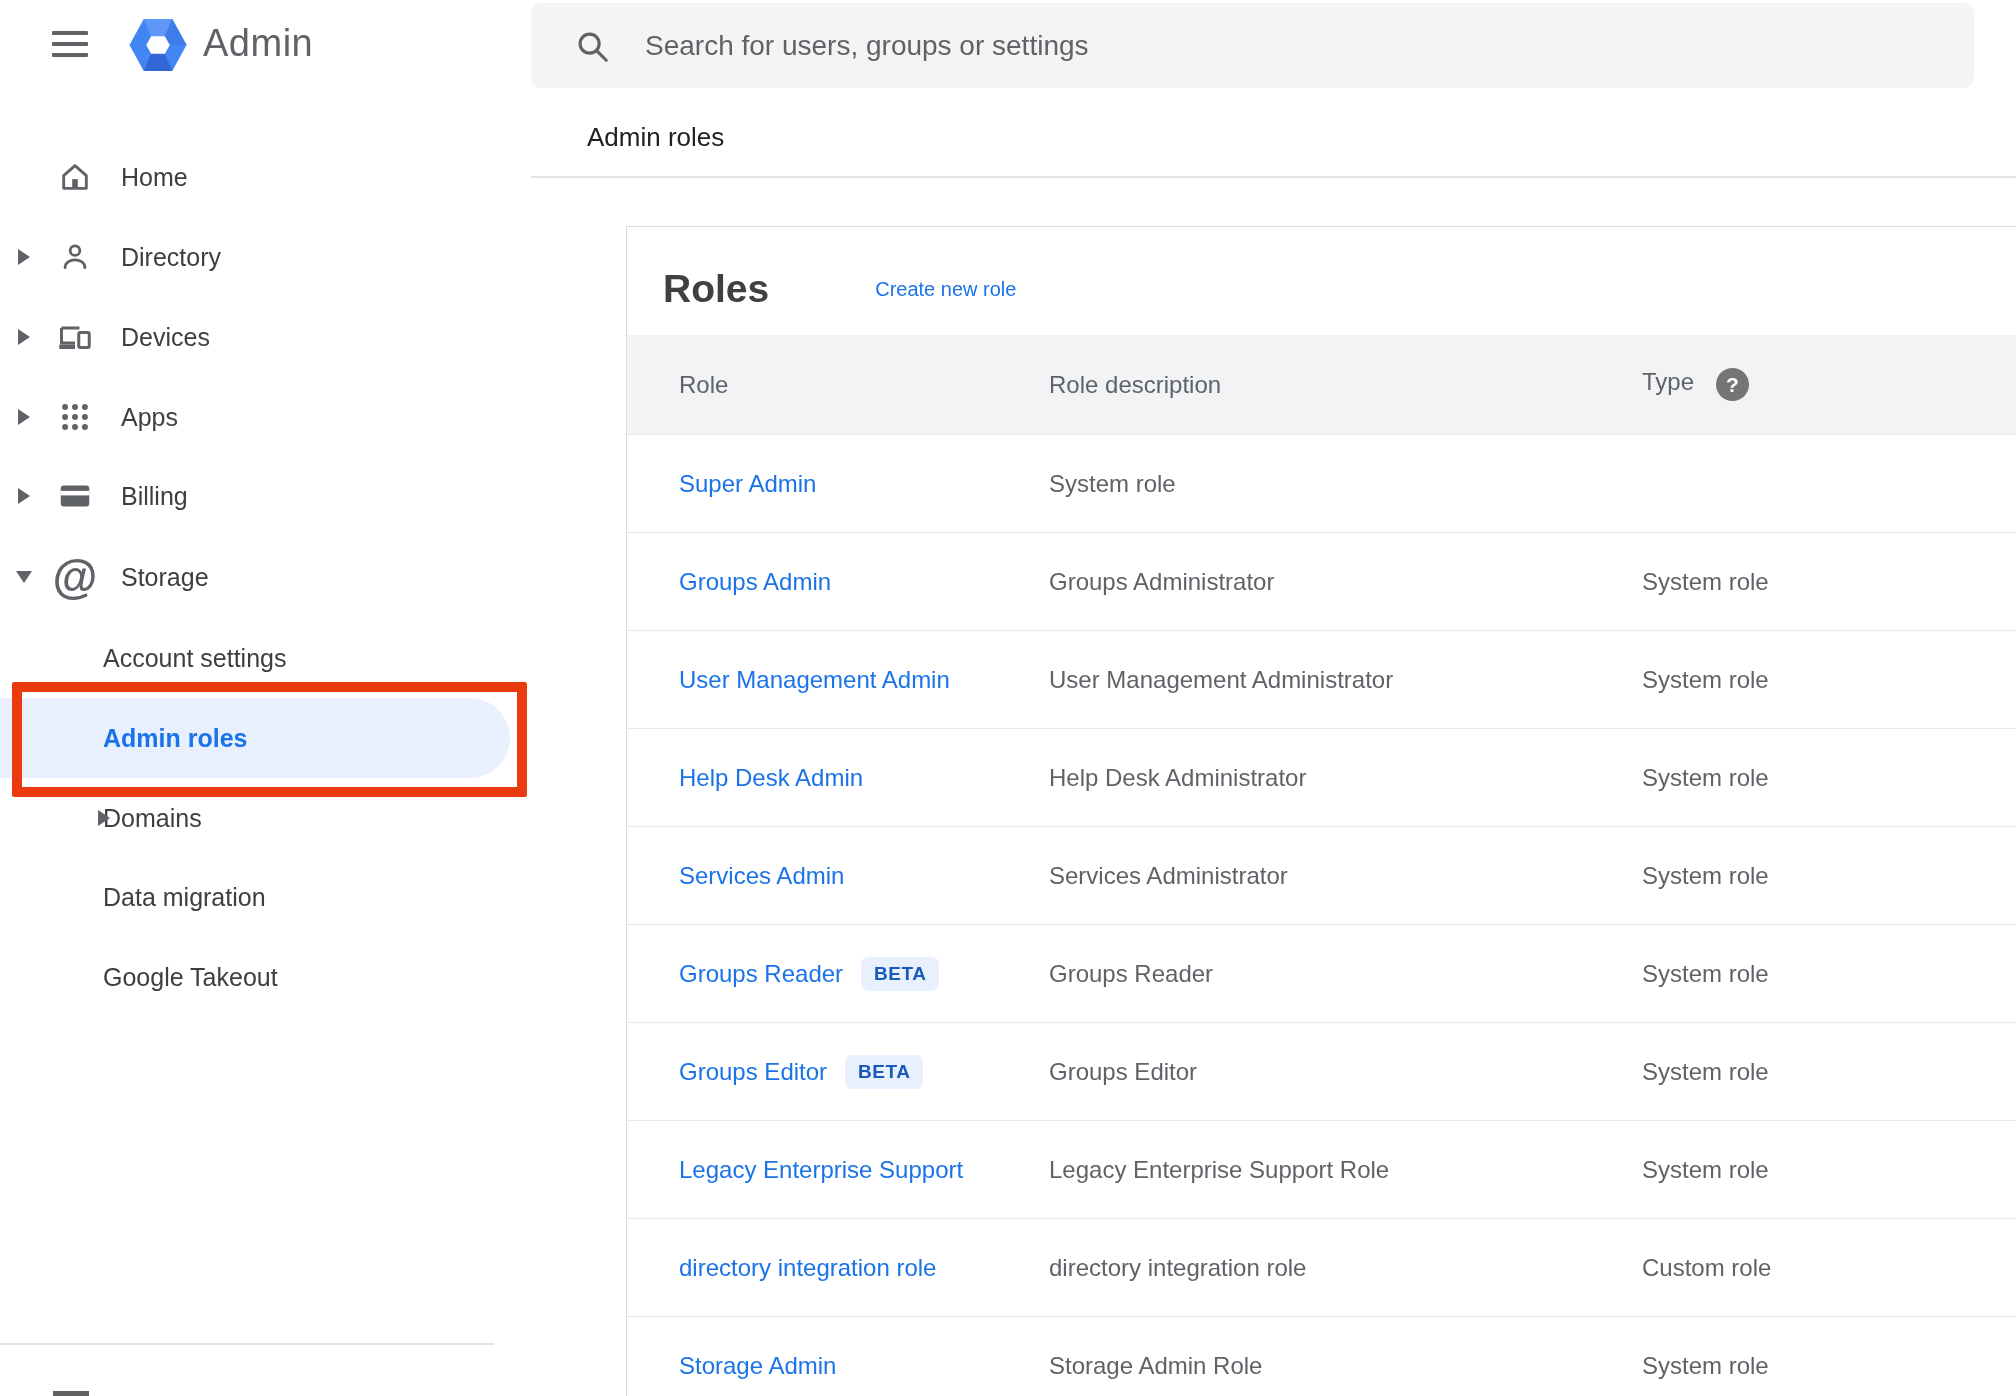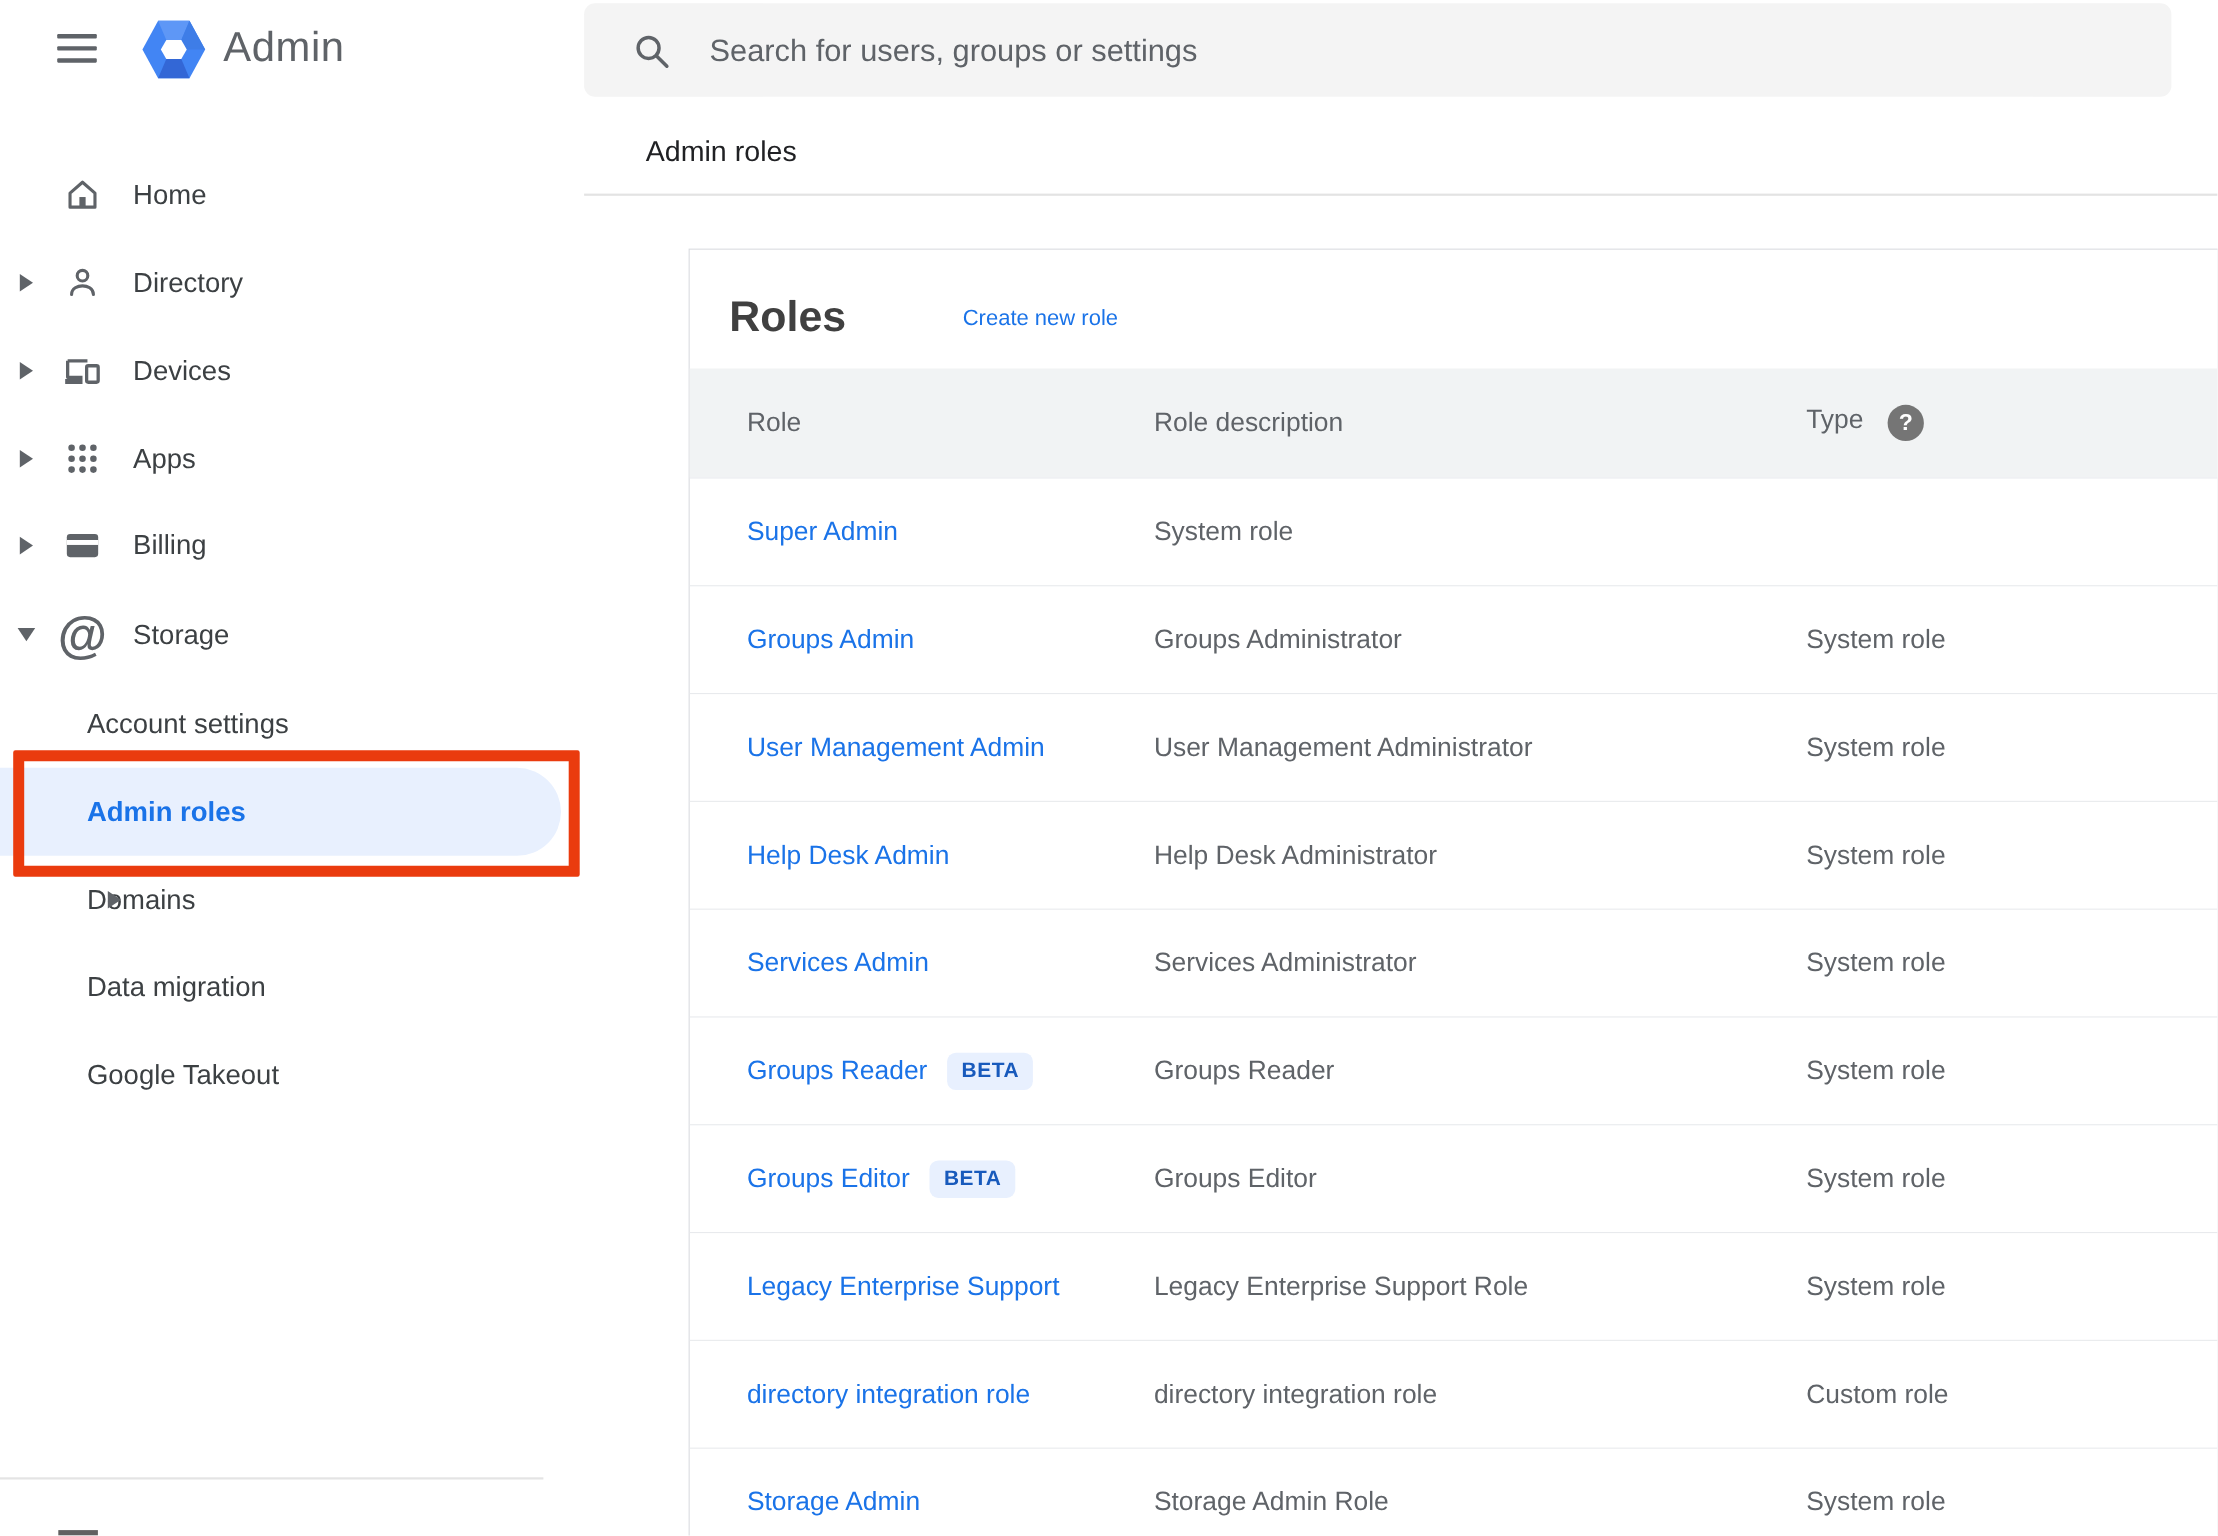--- a/index.html
+++ b/index.html
@@ -17,21 +17,21 @@
   
   .sidebar { position:absolute; left:0; top:0; width:531px; height:1396px; background:#fff; }
   .nav-item { position:absolute; left:0; width:531px; height:80px; display:flex; align-items:center; cursor:pointer; }
   .nav-item .label { padding-left:121px; font-size:25px; color:#3c4043; }
   .nav-icon { position:absolute; left:55px; top:50%; transform:translateY(-50%); width:40px; height:40px;
               display:flex; align-items:center; justify-content:center; }
   .tri-right { width:0; height:0; border-top:8px solid transparent; border-bottom:8px solid transparent;
                border-left:12px solid #5f6368; position:absolute; left:18px; top:50%; transform:translateY(-50%); }
   .tri-down  { width:0; height:0; border-left:8px solid transparent; border-right:8px solid transparent;
                border-top:12px solid #5f6368; position:absolute; left:16px; top:50%; transform:translateY(-50%); }
-  .sub-item .label { padding-left:79px; font-size:25px; color:#3c4043; }
+  .sub-item .label { padding-left:103px; font-size:25px; color:#3c4043; }
   .sub-item.selected .label { color:#1a73e8; font-weight:bold; }
   .selected-pill { position:absolute; left:0; top:698px; width:510px; height:80px;
                    background:#e8f0fe; border-radius:0 40px 40px 0; }
   .tri-sub { width:0; height:0; border-top:8px solid transparent; border-bottom:8px solid transparent;
              border-left:12px solid #5f6368; position:absolute; left:98px; top:50%; transform:translateY(-50%); }
   .annotation-box { position:absolute; left:12px; top:682px; width:515px; height:115px;
                     border:10px solid #ea3b0e; border-radius:2px; z-index:5; pointer-events:none; }
   .show-more { position:absolute; left:50px; top:1047px; width:408px; height:72px;
                border:2px solid #dadce0; border-radius:36px; background:#fff;
                display:flex; align-items:center; justify-content:center;

